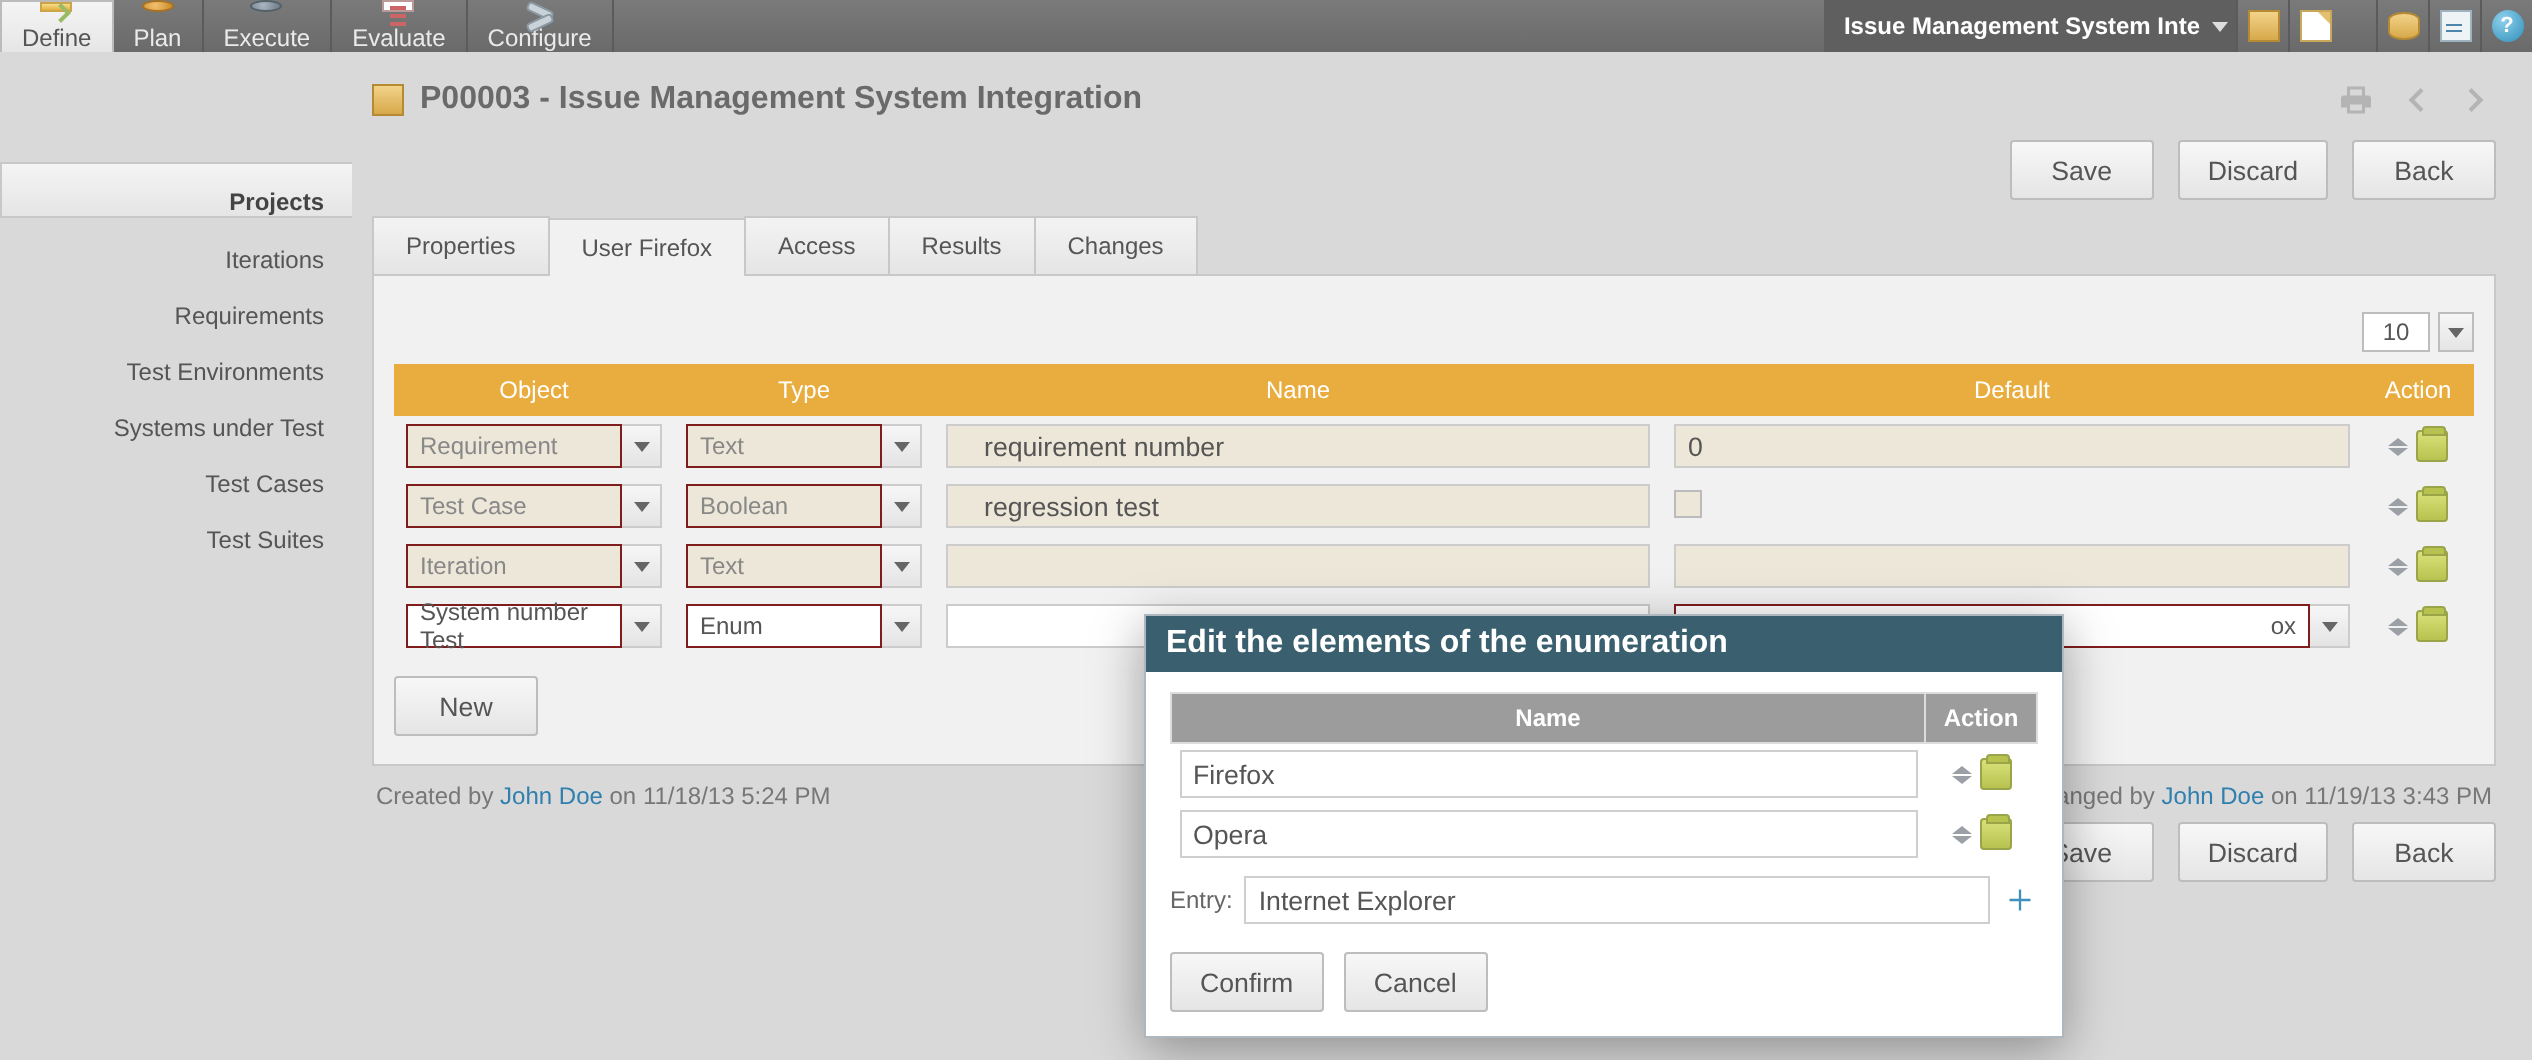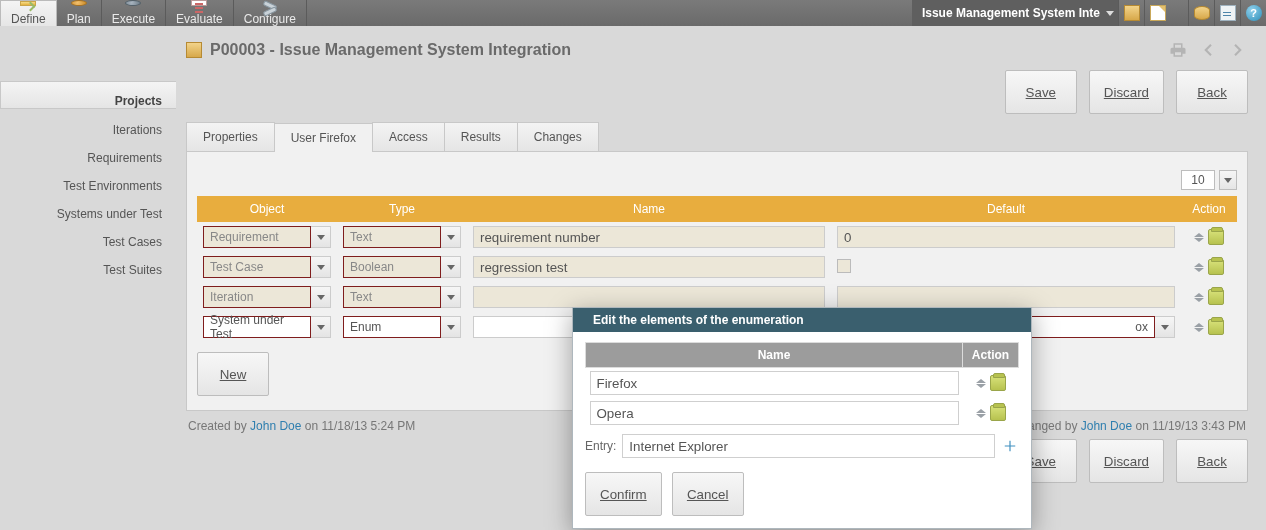--- a/index.html
+++ b/index.html
@@ -36,54 +36,54 @@
   .leftcol .navitem { height:28px; display:flex; align-items:flex-end; justify-content:flex-end; padding-right:14px; color:#555; cursor:pointer; }
   .leftcol .navitem.active { background:linear-gradient(#f4f4f4,#e5e5e5); border:1px solid #c8c8c8; border-right:none; font-weight:bold; color:#444; }
   .main { flex:1; padding:14px 18px 18px 10px; position:relative; overflow:hidden; min-width:0; }
   .titlebar { display:flex; align-items:center; gap:8px; margin-bottom:10px; }
   .titlebar h2 { margin:0; font-size:16px; color:#6a6a6a; font-weight:bold; }
   .titlebar .right { margin-left:auto; display:flex; gap:10px; }
   .ghosticon { width:20px;height:20px;opacity:.45; display:inline-flex;align-items:center;justify-content:center;}
   .ghosticon svg{width:18px;height:18px;fill:#888;}
   
   .btnbar { display:flex; gap:12px; justify-content:flex-end; margin-bottom:8px; }
-  .btn { min-width:72px; height:44px; background:linear-gradient(#f7f7f7,#e5e5e5); border:1px solid #bdbdbd; border-radius:2px; color:#555; cursor:pointer; padding:0 14px;text-decoration:underline; }
+  .btn { min-width:72px; height:30px; background:linear-gradient(#f7f7f7,#e5e5e5); border:1px solid #bdbdbd; border-radius:2px; color:#555; cursor:pointer; padding:0 14px; }
   
   .tabs { display:flex; border-bottom:1px solid #c8c8c8; }
   .tab { padding:7px 16px; background:linear-gradient(#f3f3f3,#e5e5e5); border:1px solid #c8c8c8; border-bottom:none; margin-right:-1px; color:#555; cursor:pointer; }
   .tab.active { background:#f1f1f1; position:relative; top:1px; font-weight:normal; }
   .panel { border:1px solid #c8c8c8; border-top:none; padding:18px 10px 14px 10px; background:#f1f1f1; }
   .pager { display:flex; justify-content:flex-end; align-items:center; gap:4px; margin-bottom:6px; }
   .pager .sel { width:34px; height:20px; border:1px solid #bdbdbd; background:#fff; display:flex; align-items:center; justify-content:center; position:relative; }
   .pager .dd { width:18px;height:20px;border:1px solid #bdbdbd;background:linear-gradient(#f6f6f6,#e5e5e5);display:flex;align-items:center;justify-content:center;}
   .caretd{width:0;height:0;border-left:4px solid transparent;border-right:4px solid transparent;border-top:5px solid #666;}
   
   .grid { width:100%; border-collapse:separate; border-spacing:0; }
   .grid th { background:#e8ad3e; color:#fff; font-weight:normal; padding:6px 8px; text-align:center; font-size:12px; }
   .grid td { padding:4px 6px; }
   .grid tr.row td { background:#f1f1f1; }
   .cellselect { display:flex; }
   .cellselect .txt { flex:1; height:22px; border:1px solid #7f1d1d; background:#ece7d8; padding:0 6px; display:flex; align-items:center; color:#888; }
   .cellselect.enabled .txt { background:#fff; color:#555; }
   .cellselect .ddl { width:20px; height:22px; border:1px solid #ccc; border-left:none; background:linear-gradient(#f6f6f6,#e4e4e4); display:flex; align-items:center; justify-content:center; }
-  .nameinput { width:100%; height:22px; border:1px solid #ccc; background:#ece7d8; padding:0 6px; color:#555; }
+  .nameinput { width:100%; height:22px; border:1px solid #ccc; background:#ece7d8; padding:0 18px; color:#555; }
   .nameinput.enabled { background:#fff; }
   .definput { width:100%; height:22px; border:1px solid #ccc; background:#ece7d8; padding:0 6px; color:#555; }
   .defcheck { width:14px;height:14px;border:1px solid #bbb;background:#ece7d8;display:inline-block;}
   .actcell { white-space:nowrap; text-align:center;}
   .sorticon{display:inline-flex;flex-direction:column;gap:1px;vertical-align:middle;margin-right:4px;}
   .sorticon span{width:0;height:0;border-left:5px solid transparent;border-right:5px solid transparent;}
   .sorticon .up{border-bottom:4px solid #9aa0a6;} .sorticon .dn{border-top:4px solid #9aa0a6;}
   .trash{display:inline-block;width:16px;height:16px;vertical-align:middle;background:linear-gradient(#d8e27a,#b7c24f);border:1px solid #9aa54a;border-radius:2px;position:relative;}
   .trash::before{content:"";position:absolute;top:-3px;left:2px;width:10px;height:3px;background:#b7c24f;border:1px solid #9aa54a;border-radius:2px 2px 0 0;}
   .footer { display:flex; justify-content:space-between; padding:8px 2px 0 2px; color:#777; font-size:12px;}
   .footer a { color:#2f7faf; text-decoration:none; }
   
   .dialog { position:absolute; left:396px; top:281px; width:460px; background:#fff; border:1px solid #aeb7bd; box-shadow:0 6px 24px rgba(0,0,0,.35); z-index:50; }
-  .dialog .dlgtitle { background:#3a5f6e; color:#fff; font-weight:bold; padding:5px 20px; font-size:12px; }
+  .dialog .dlgtitle { background:#3a5f6e; color:#fff; font-weight:bold; padding:5px 10px; font-size:16px; }
   .dialog .dlgbody { padding:10px 12px 12px 12px; }
   .dlgtable { width:100%; border-collapse:collapse; }
   .dlgtable th { background:#9c9c9c; color:#fff; font-weight:bold; padding:5px 6px; border:1px solid #dcdcdc; text-align:center;}
   .dlgtable td { padding:3px 4px; }
   .dlginput { width:100%; height:24px; border:1px solid #cfcfcf; padding:0 6px; color:#555; }
   .entryrow { display:flex; align-items:center; gap:6px; margin-top:6px;}
   .entryrow label { color:#666; }
   .plus { width:18px;height:18px;display:flex;align-items:center;justify-content:center;color:#3a7a58;cursor:pointer;}
   .plus svg{width:14px;height:14px;}
   .dlgbtns { display:flex; justify-content:flex-start; gap:10px; margin-top:14px; }
@@ -294,21 +294,21 @@
               <td><input class="nameinput" value="" style=""></td>
               <td><input class="definput" value="" style=""></td>
               <td class="actcell"><span class="sorticon">
                   <span class="up"></span>
                   <span class="dn"></span>
                 </span><span class="trash"></span></td>
             </tr>
             <tr class="row">
               <td>
                 <div class="cellselect enabled">
-                  <div class="txt">System under Test</div>
+                  <div class="txt">System number Test</div>
                   <div class="ddl">
                     <span class="caretd"></span>
                   </div>
                 </div>
               </td>
               <td>
                 <div class="cellselect enabled">
                   <div class="txt">Enum</div>
                   <div class="ddl">
                     <span class="caretd"></span>

